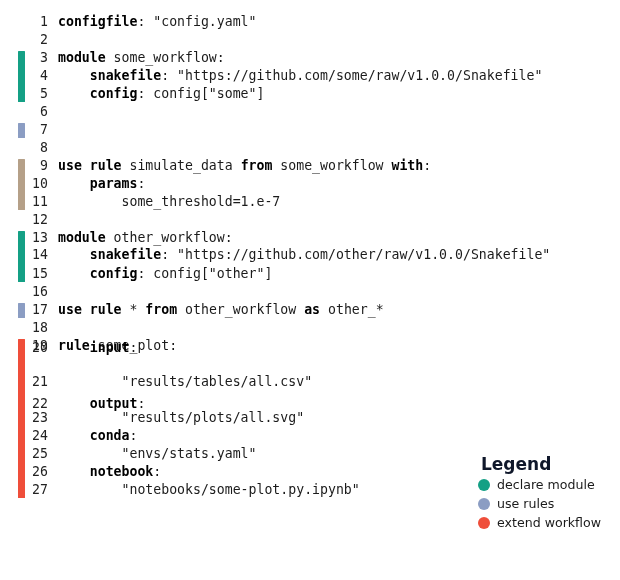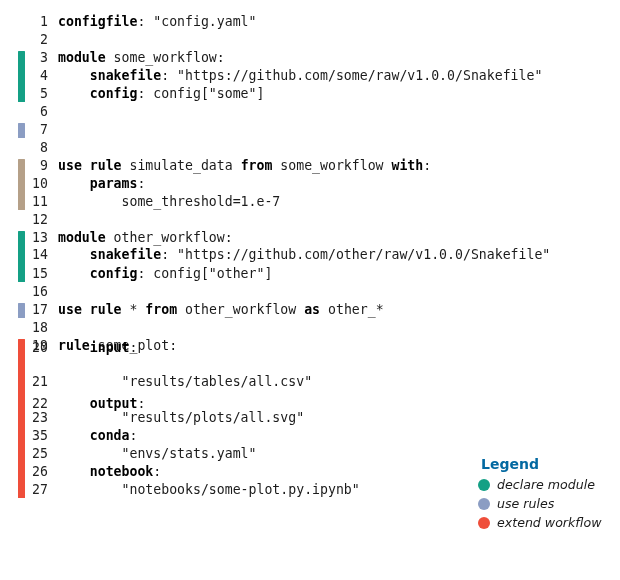--- a/index.html
+++ b/index.html
@@ -66,23 +66,23 @@
 
   #legend {
     position: absolute;
     left: 478px;
     top: 456px;
     width: 142px;
   }
 
   #legend-title {
     font-family: "DejaVu Sans", sans-serif;
-    font-size: 14px;
+    font-size: 17px;
     font-weight: bold;
-    color: #0369a1;
+    color: #0f172a;
     line-height: 16px;
     margin-left: 3px;
     margin-bottom: 3px;
   }
 
   .legend-row {
     display: flex;
     align-items: center;
     height: 19px;
   }
@@ -94,21 +94,20 @@
     flex: 0 0 12px;
   }
 
   .legend-label {
     margin-left: 7px;
     font-family: "DejaVu Sans", sans-serif;
     font-size: 12.6px;
     color: #1b1b1b;
     line-height: 14px;
     white-space: nowrap;
-    font-style: italic;
   }
 </style>
 </head>
 <body>
 
 <div id="code-listing">
     <div class="marker-bar" style="top: 51px; height: 51px; background: rgb(20, 160, 133);"></div>
     <div class="marker-bar" style="top: 123px; height: 15px; background: rgb(139, 157, 195);"></div>
     <div class="marker-bar" style="top: 159px; height: 51px; background: rgb(181, 160, 136);"></div>
     <div class="marker-bar" style="top: 231px; height: 51px; background: rgb(20, 160, 133);"></div>
@@ -130,21 +129,21 @@
     <div class="code-line" style="top: 246px;"><span class="lineno">14</span><span class="linetext"><span>    </span><span class="kw">snakefile</span><span>: "https://github.com/other/raw/v1.0.0/Snakefile"</span></span></div>
     <div class="code-line" style="top: 265px;"><span class="lineno">15</span><span class="linetext"><span>    </span><span class="kw">config</span><span>: config["other"]</span></span></div>
     <div class="code-line" style="top: 283px; text-decoration: underline;"><span class="lineno">16</span><span class="linetext"><span></span></span></div>
     <div class="code-line" style="top: 301px;"><span class="lineno">17</span><span class="linetext"><span class="kw">use rule</span><span> * </span><span class="kw">from</span><span> other_workflow </span><span class="kw">as</span><span> other_*</span></span></div>
     <div class="code-line" style="top: 319px;"><span class="lineno">18</span><span class="linetext"><span></span></span></div>
     <div class="code-line" style="top: 337px;"><span class="lineno">19</span><span class="linetext"><span class="kw">rule</span><span> some_plot:</span></span></div>
     <div class="code-line" style="top: 339px;"><span class="lineno">20</span><span class="linetext"><span>    </span><span class="kw">input</span><span>:</span></span></div>
     <div class="code-line" style="top: 373px;"><span class="lineno">21</span><span class="linetext"><span>        "results/tables/all.csv"</span></span></div>
     <div class="code-line" style="top: 395px;"><span class="lineno">22</span><span class="linetext"><span>    </span><span class="kw">output</span><span>:</span></span></div>
     <div class="code-line" style="top: 409px;"><span class="lineno">23</span><span class="linetext"><span>        "results/plots/all.svg"</span></span></div>
-    <div class="code-line" style="top: 427px;"><span class="lineno">35</span><span class="linetext"><span>    </span><span class="kw">conda</span><span>:</span></span></div>
+    <div class="code-line" style="top: 427px;"><span class="lineno">24</span><span class="linetext"><span>    </span><span class="kw">conda</span><span>:</span></span></div>
     <div class="code-line" style="top: 445px;"><span class="lineno">25</span><span class="linetext"><span>        "envs/stats.yaml"</span></span></div>
     <div class="code-line" style="top: 463px;"><span class="lineno">26</span><span class="linetext"><span>    </span><span class="kw">notebook</span><span>:</span></span></div>
     <div class="code-line" style="top: 481px;"><span class="lineno">27</span><span class="linetext"><span>        "notebooks/some-plot.py.ipynb"</span></span></div>
   </div>
 
 <div id="legend">
   <div id="legend-title">Legend</div>
   <div id="legend-items">
       <div class="legend-row">
         <span class="legend-dot" style="background: rgb(20, 160, 133);"></span>

